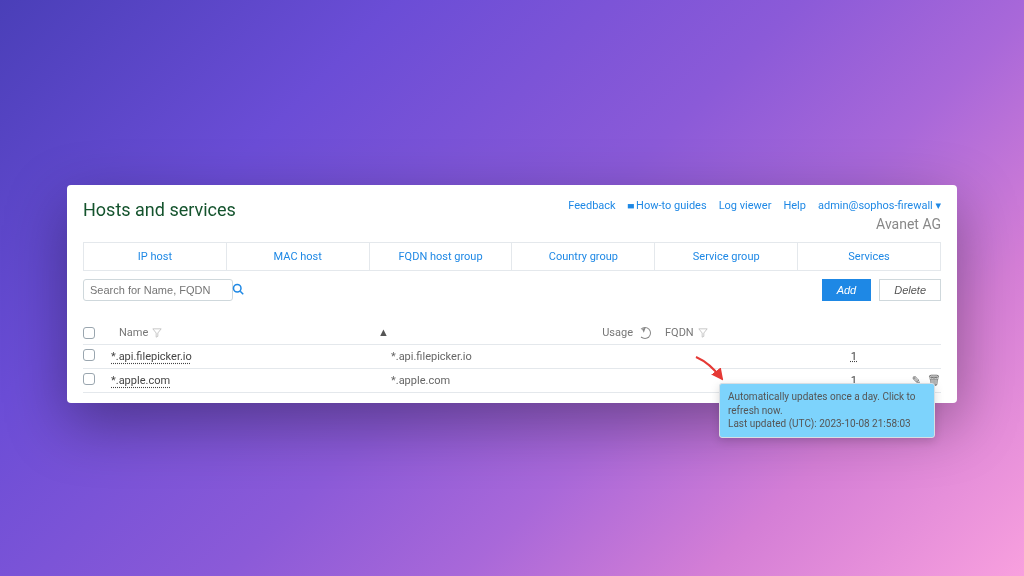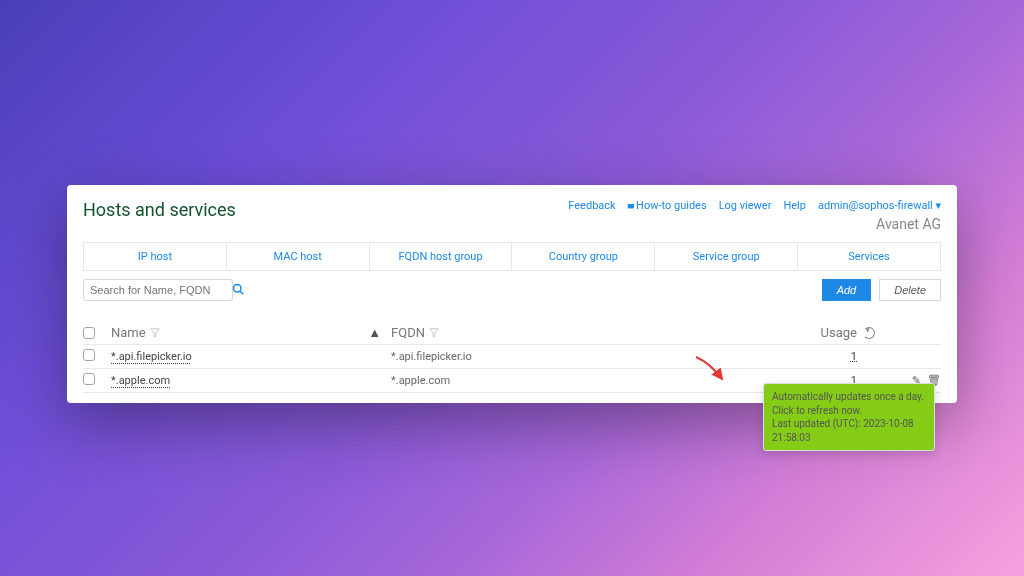--- a/index.html
+++ b/index.html
@@ -35,38 +35,38 @@
 
   .toolbar { display:flex; align-items:center; margin-bottom:20px; gap:8px;}
   .search { display:flex; align-items:center; border:1px solid #cfd8dc; border-radius:3px; width:150px; height:22px; padding:0 6px;}
   .search input{ border:none; outline:none; flex:1; font-size:11px; color:#666;}
   .search .mag{ color:#1e88e5; font-size:12px;}
   .spacer{flex:1;}
   .btn{ height:22px; border:1px solid #cfd8dc; border-radius:0; background:#fff; font-size:11px; padding:0 14px; color:#555; cursor:pointer;font-style:italic;}
   .btn.primary{ background:#1e88e5; border-color:#1e88e5; color:#fff;}
 
   .thead, .trow{ display:grid; grid-template-columns: 28px 280px 250px 1fr 60px; align-items:center; height:24px; border-bottom:1px solid #e4e8ec;}
-  .thead{ color:#777; font-size:13px;}
+  .thead{ color:#777; font-size:11px;gap:8px;}
   .th{ display:flex; align-items:center; gap:4px;}
   .sortdesc{ justify-self:end; margin-right:10px; color:#555;}
   .chk{ width:12px; height:12px; border:1px solid #9aa6af; border-radius:3px; display:inline-block;}
   .cell-name{ color:#444; text-decoration: underline dotted #444; text-underline-offset:3px; cursor:pointer; font-size:11px;}
   .cell-fqdn{ color:#666; font-size:11px;}
   .cell-usage{ text-align:left; text-decoration: underline dotted; color:#444;}
   .row-actions{ justify-self:end; display:flex; gap:6px; color:#666;}
   .row-actions span{cursor:pointer;}
   .filter-icon{ width:10px; height:10px; display:inline-block; opacity:.55; }
   .filter-icon svg{display:block;}
   .refresh{ width:12px;height:12px;display:inline-block;border:1.4px solid #888;border-left-color:transparent;border-radius:50%; position:relative; cursor:pointer;}
   .refresh::after{content:"";position:absolute;top:-2px;left:-1px;border:3px solid transparent;border-right-color:#888;transform:rotate(20deg);}
   .th.usage{gap:6px;}
 
   .tooltip{
-    position:absolute; top:62px; right:6px; width:172px;
-    background:#84cc16; border:1px solid #d8dee3; border-radius:3px; box-shadow:0 3px 10px rgba(0,0,0,.15);
+    position:absolute; top:62px; right:6px; width:216px;
+    background:#7dd3fc; border:1px solid #d8dee3; border-radius:3px; box-shadow:0 3px 10px rgba(0,0,0,.15);
     padding:6px 8px; font-size:10px; color:#555; line-height:1.35;
   }
 
   .arrow{
     position:absolute; top:32px; right:215px; width:34px; height:32px; pointer-events:none;
   }
   .arrow svg{overflow:visible;}
 </style>
 </head>
 <body>
@@ -118,31 +118,31 @@
         </div>
       <div class="th">
         <span>Name</span>
         <span class="filter-icon">
             <svg viewBox="0 0 12 12">
               <path d="M1 1h10L7 6v4l-2 1V6z" fill="none" stroke="#888" stroke-width="1"></path>
             </svg>
           </span>
         <span class="sortdesc" style="margin-left:auto;">▲</span>
       </div>
+      <div class="th usage" style="justify-content:flex-end;padding-right:6px;">
+        <span>Usage</span>
+        <span class="refresh"></span>
+      </div>
       <div class="th">
         <span>FQDN</span>
         <span class="filter-icon">
             <svg viewBox="0 0 12 12">
               <path d="M1 1h10L7 6v4l-2 1V6z" fill="none" stroke="#888" stroke-width="1"></path>
             </svg>
           </span>
-      </div>
-      <div class="th usage" style="justify-content:flex-end;padding-right:6px;">
-        <span>Usage</span>
-        <span class="refresh"></span>
       </div>
       <div></div>
     </div>
 
     <div class="trow">
       <div><span class="chk"></span></div>
       <div><span class="cell-name">*.api.filepicker.io</span></div>
       <div><span class="cell-fqdn">*.api.filepicker.io</span></div>
       <div style="text-align:right;padding-right:24px;"><span class="cell-usage">1</span></div>
       <div class="row-actions"></div>

